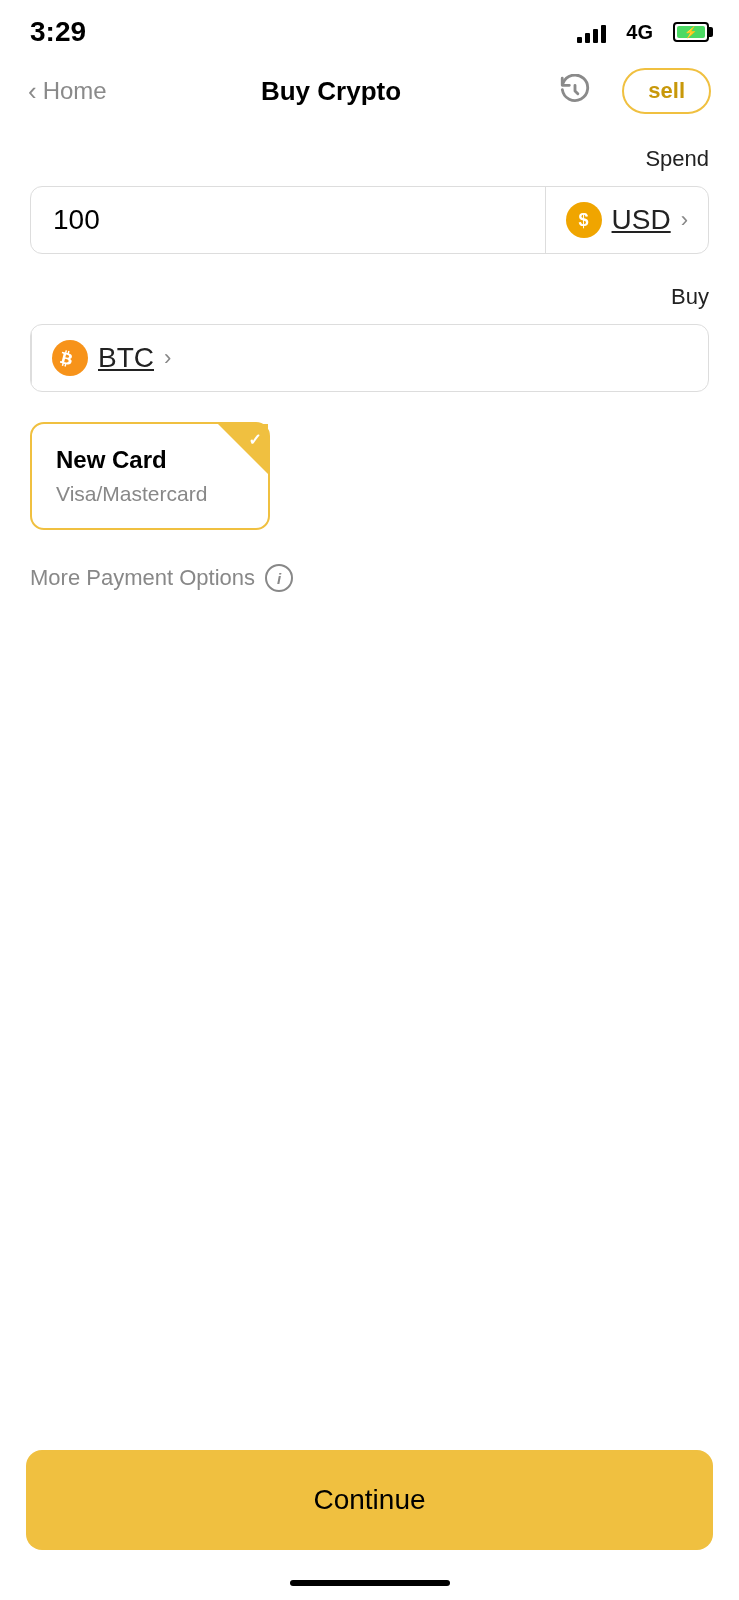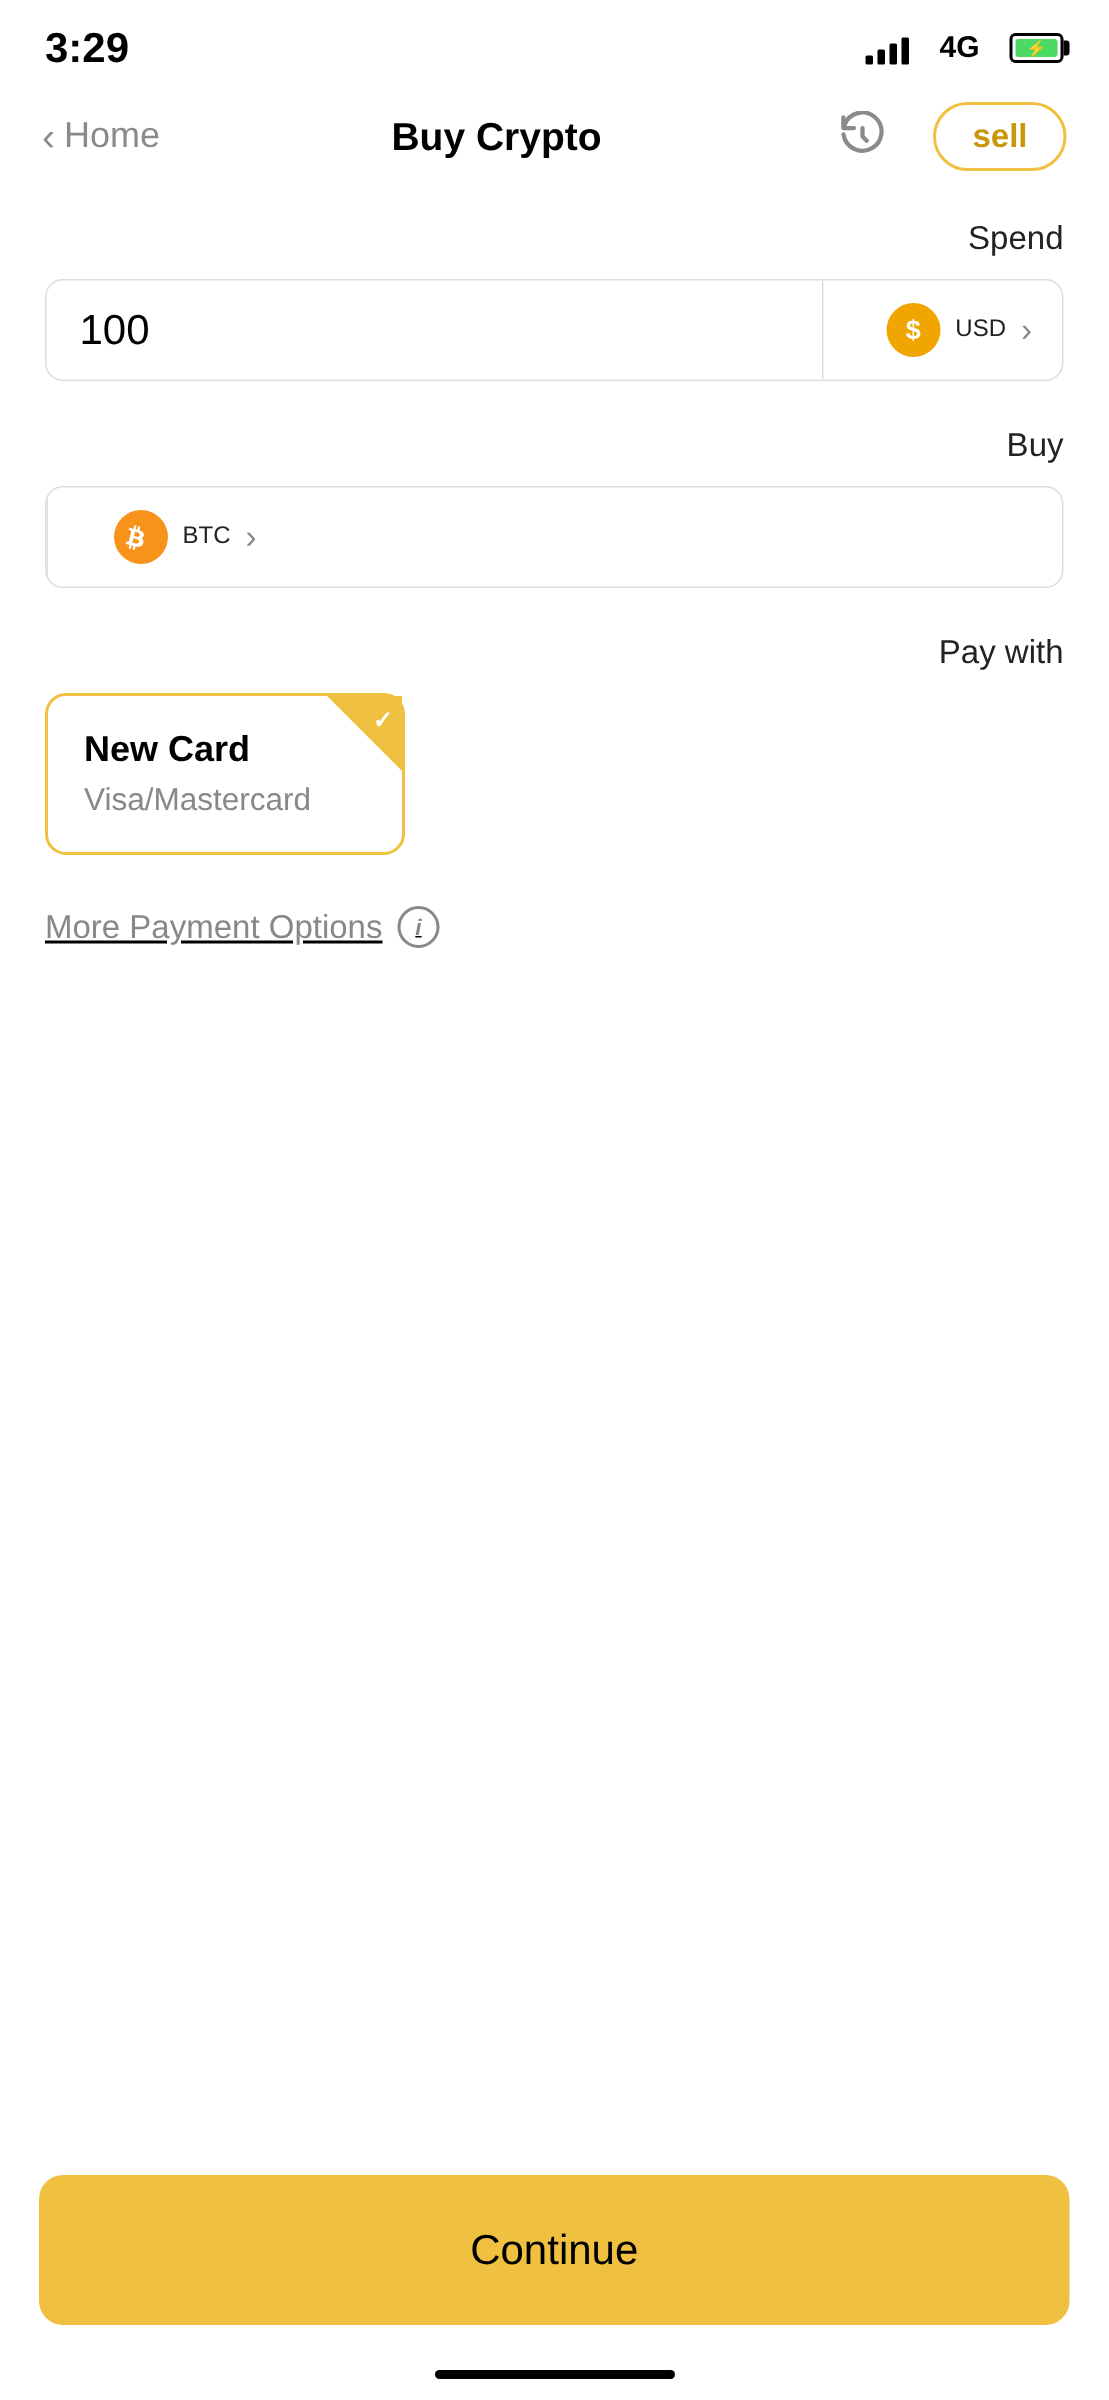--- a/index.html
+++ b/index.html
@@ -231,23 +231,24 @@
 
     .usd-icon {
       background: #f0a500;
     }
 
     .btc-icon {
       background: #f7931a;
     }
 
     .currency-label {
-      font-size: 16px;
+      font-size: 28px;
       color: #222;
       font-weight: 400;
+      text-decoration: underline;
     }
 
     .currency-chevron {
       font-size: 22px;
       color: #888;
     }
 
     
     .pay-with-section {
       margin-top: 0;
@@ -306,21 +307,20 @@
       color: #888;
       font-weight: 400;
     }
 
     .more-payment {
       display: flex;
       align-items: center;
       gap: 10px;
       margin-top: 34px;
       cursor: pointer;
-      text-decoration: underline;
     }
 
     .more-payment-label {
       font-size: 22px;
       color: #888;
       font-weight: 400;
     }
 
     .info-icon {
       width: 28px;
@@ -432,21 +432,20 @@
             <path d="M14.24 10.56c.31-2.07-1.27-3.18-3.43-3.92l.7-2.8-1.71-.43-.68 2.73c-.45-.11-.91-.22-1.36-.33l.69-2.75-1.71-.43-.7 2.8c-.37-.08-.74-.17-1.1-.26l.002-.007-2.36-.59-.46 1.83s1.27.29 1.24.31c.69.17.82.63.8 1l-.8 3.2c.05.01.11.03.17.06l-.17-.04-1.12 4.48c-.08.21-.29.52-.76.4.02.02-1.24-.31-1.24-.31l-.85 1.96 2.23.56c.41.1.82.21 1.22.31l-.71 2.84 1.71.43.7-2.81c.47.13.93.24 1.38.35l-.7 2.79 1.71.43.71-2.84c2.93.55 5.13.33 6.06-2.32.75-2.11-.04-3.33-1.57-4.12 1.11-.26 1.95-1 2.17-2.52zm-3.88 5.44c-.53 2.12-4.12.97-5.28.69l.94-3.77c1.16.29 4.88.86 4.34 3.08zm.53-5.47c-.48 1.93-3.47.95-4.44.71l.85-3.42c.97.24 4.11.69 3.59 2.71z"></path>
           </svg>
         </div>
         <span class="currency-label">BTC</span>
         <span class="currency-chevron">›</span>
       </div>
     </div>
   </div>
 
   <div class="pay-with-section">
-    <div class="section-label">Pay with</div>
 
     <div class="payment-card">
       <div class="payment-card-check">
         <span class="payment-check-mark">✓</span>
       </div>
       <div class="payment-card-title">New Card</div>
       <div class="payment-card-subtitle">Visa/Mastercard</div>
     </div>
 
     <div class="more-payment">

